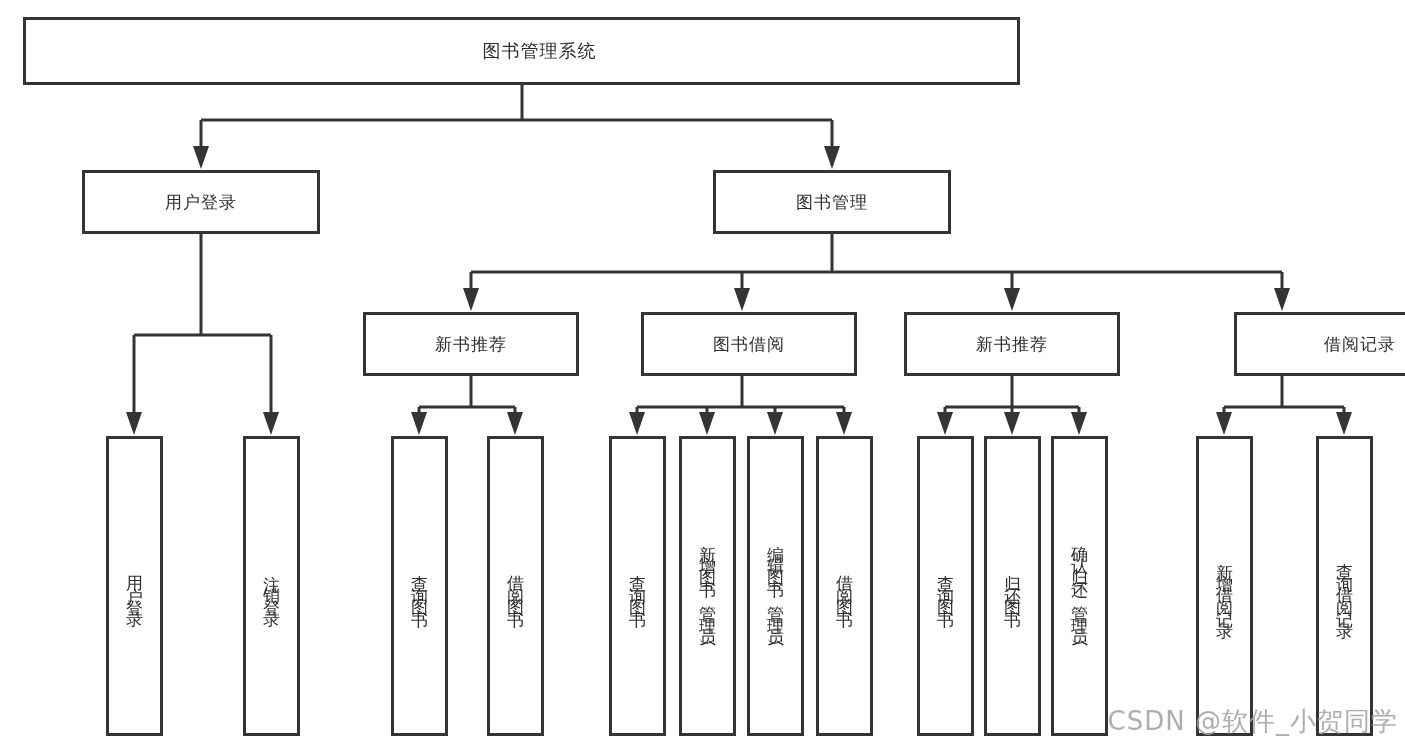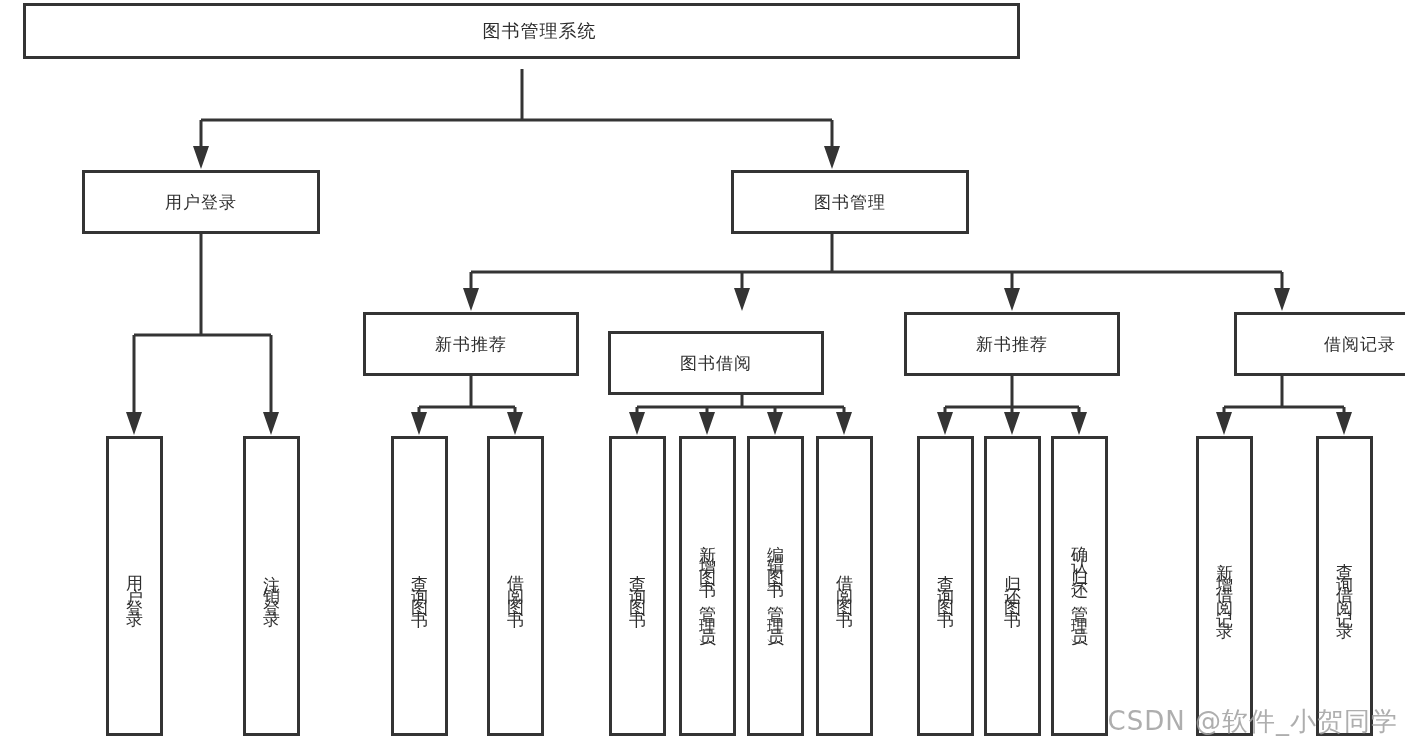--- a/index.html
+++ b/index.html
@@ -30,21 +30,21 @@
     position: absolute;
     background: var(--box_bg);
     border: 3px solid var(--line);
     display: flex;
     align-items: center;
     justify-content: center;
     color: var(--text);
     font-size: 17px;
     letter-spacing: 1px;
   }
-  .node.root { left: 23px; top: 3px; width: 997px; height: 56px; font-size: 18px; padding-left: 36px; }
+  .node.root { left: 23px; top: 17px; width: 997px; height: 68px; font-size: 18px; padding-left: 36px; }
   .node.lvl2 { top: 170px; width: 238px; height: 64px; }
   .node.lvl3 { top: 312px; width: 216px; height: 64px; }
   .node.leaf { top: 436px; width: 57px; height: 300px; }
   .leaf .vtext {
     writing-mode: vertical-rl;
     text-orientation: mixed;
     letter-spacing: 12px;
     font-size: 17px;
     line-height: 1;
     white-space: nowrap;
@@ -91,28 +91,28 @@
       M1216,412 h16 l-8,23 z M1336,412 h16 l-8,23 z"></path>
   </svg>
 
   <div class="node root">
     <span>图书管理系统</span>
   </div>
 
   <div class="node lvl2" style="left:82px;">
     <span>用户登录</span>
   </div>
-  <div class="node lvl2" style="left:731px;">
+  <div class="node lvl2" style="left:713px;">
     <span>图书管理</span>
   </div>
 
   <div class="node lvl3" style="left:363px;">
     <span>新书推荐</span>
   </div>
-  <div class="node lvl3" style="left:608px;margin-top:19px;">
+  <div class="node lvl3" style="left:641px;">
     <span>图书借阅</span>
   </div>
   <div class="node lvl3" style="left:904px;">
     <span>新书推荐</span>
   </div>
   <div class="node lvl3" style="left:1234px;padding-left:36px;">
     <span>借阅记录</span>
   </div>
 
   <div class="node leaf" style="left:106px;">

